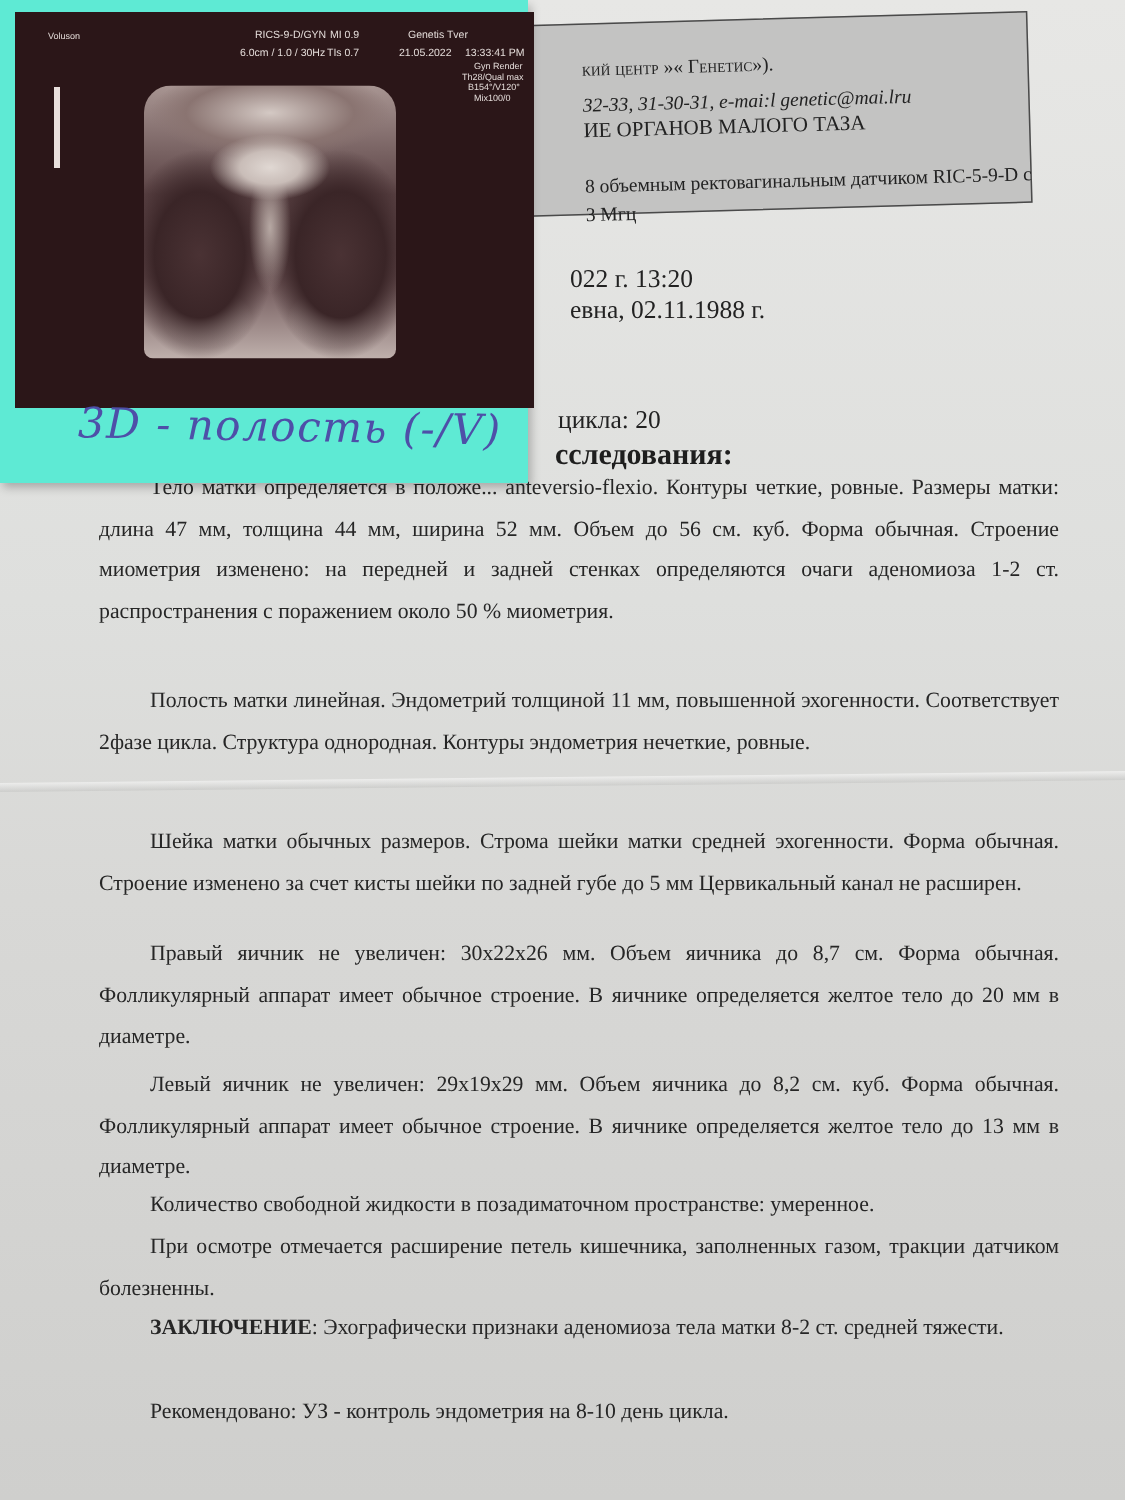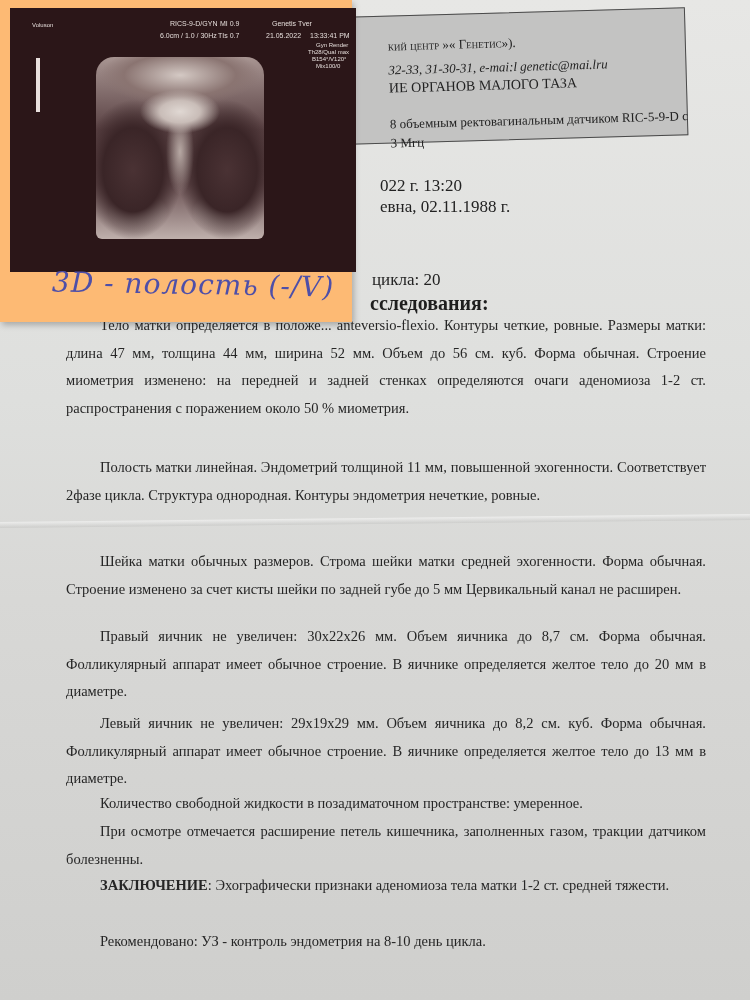--- a/index.html
+++ b/index.html
@@ -33,21 +33,21 @@
   .hb-l4 { top: 100px; }
   .hb-l5 { top: 119px; }
   .meta-line { position: absolute; font-size: 17px; white-space: nowrap; color: #222; }
   .section-title { position: absolute; font-size: 20px; font-weight: bold; white-space: nowrap; color: #1e1e1e; }
   .para { position: absolute; left: 66px; width: 640px; font-size: 14.5px; line-height: 27.5px; color: #262626; text-align: justify; }
   .para .ind { display: inline-block; width: 34px; }
   .bold { font-weight: bold; }
 
   .photo {
     position: absolute; left: 0; top: 0; width: 352px; height: 322px;
-    background: #fdba74;
+    background: #5eead4;
     box-shadow: 2px 3px 6px rgba(0,0,0,0.25);
   }
   .us-frame {
     position: absolute; left: 10px; top: 8px; width: 346px; height: 264px;
     background: #2b1618;
   }
   .us-text { position: absolute; font-family: "Liberation Sans", sans-serif; color: #e4dcd9; font-size: 6px; white-space: nowrap; }
   .us-scale { position: absolute; left: 26px; top: 50px; width: 4px; height: 54px; background: #e9e0dd; }
   .us-image {
     position: absolute; left: 96px; top: 57px; width: 168px; height: 182px;
@@ -104,21 +104,21 @@
   <div class="para" style="top:710px;">
     <span class="ind"></span><span>Левый яичник   не  увеличен: 29x19x29  мм. Объем яичника до  8,2   см. куб. Форма обычная.  Фолликулярный аппарат имеет обычное строение.  В яичнике определяется желтое тело до 13 мм в диаметре.</span>
   </div>
   <div class="para" style="top:790px;">
     <span class="ind"></span><span>Количество свободной жидкости  в позадиматочном пространстве: умеренное.</span>
   </div>
   <div class="para" style="top:818px;">
     <span class="ind"></span><span>При осмотре отмечается расширение петель кишечника, заполненных газом, тракции датчиком  болезненны.</span>
   </div>
   <div class="para" style="top:872px;">
-    <span class="ind"></span><span class="bold">ЗАКЛЮЧЕНИЕ</span><span>:  Эхографически признаки аденомиоза тела матки 1-2 ст. средней тяжести.</span>
+    <span class="ind"></span><span class="bold">ЗАКЛЮЧЕНИЕ</span><span>:  Эхографически признаки аденомиоза тела матки 8-2 ст. средней тяжести.</span>
   </div>
   <div class="para" style="top:928px;">
     <span class="ind"></span><span>Рекомендовано: УЗ - контроль эндометрия на  8-10 день цикла.</span>
   </div>
 </div>
 
 <div class="photo">
   <div class="us-frame">
     <div class="us-text" style="left:22px; top:14px;">Voluson</div>
     <div class="us-scale"></div>

